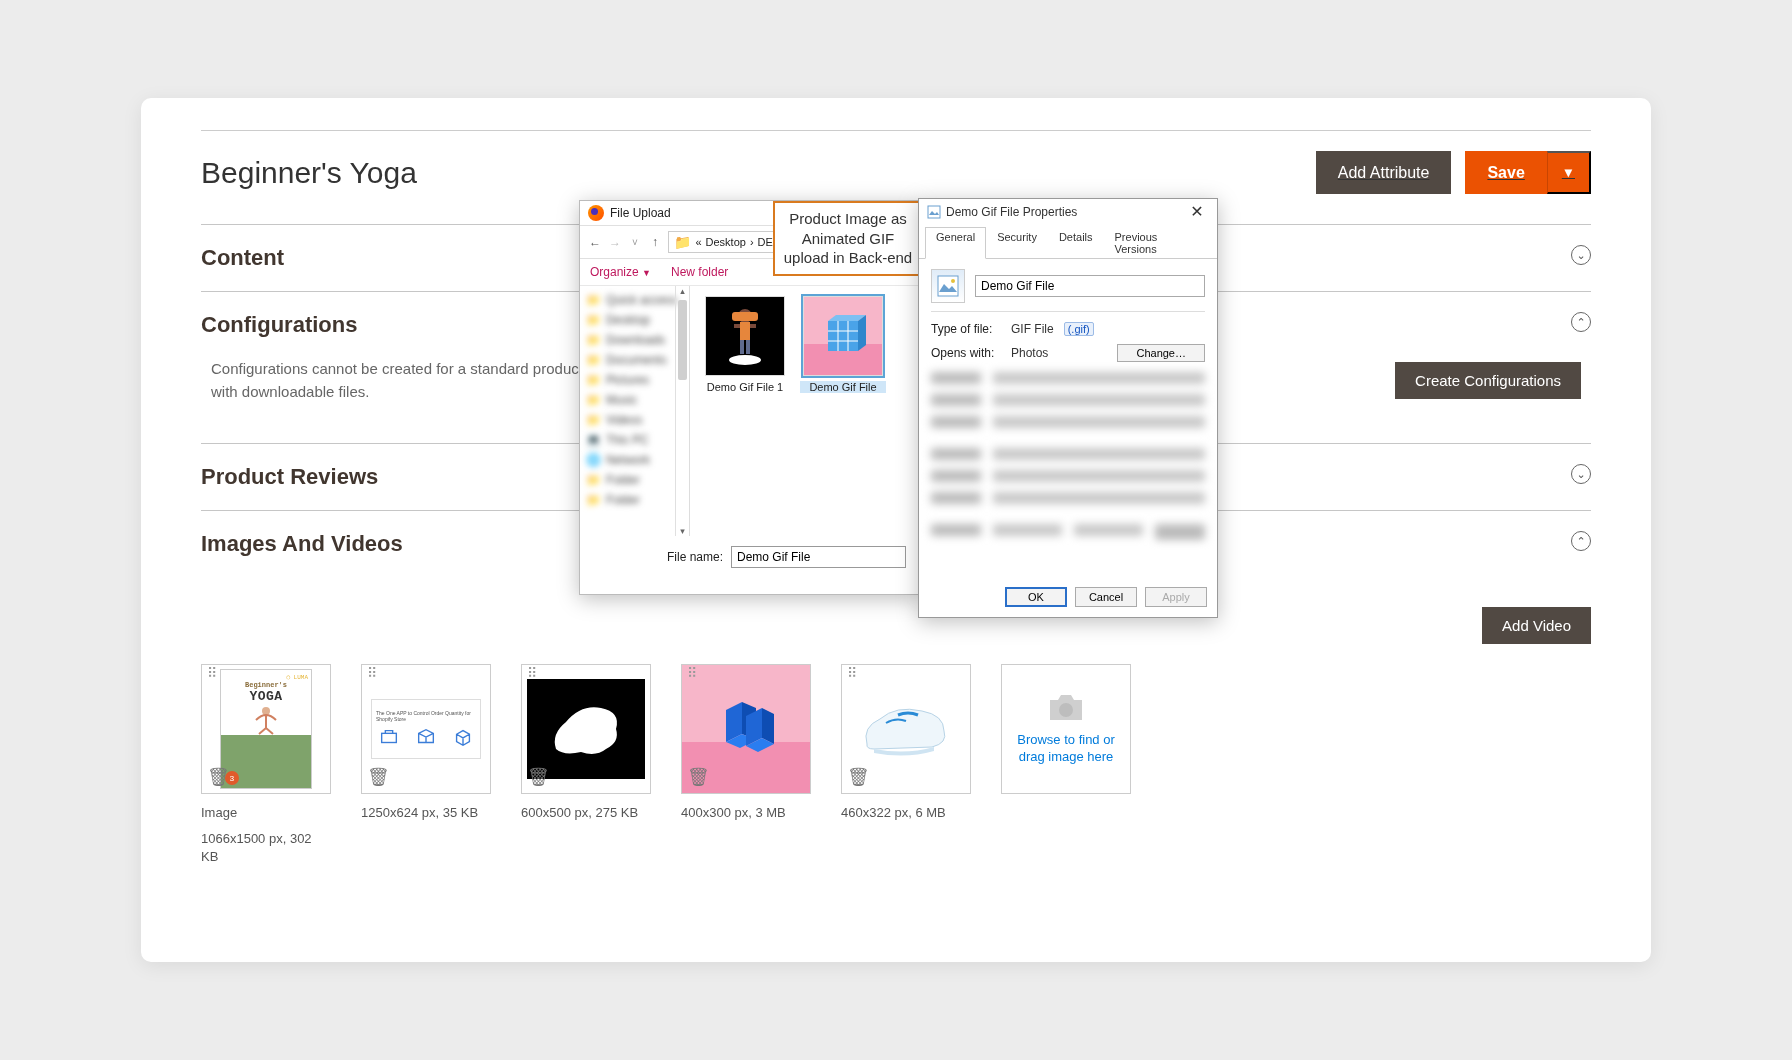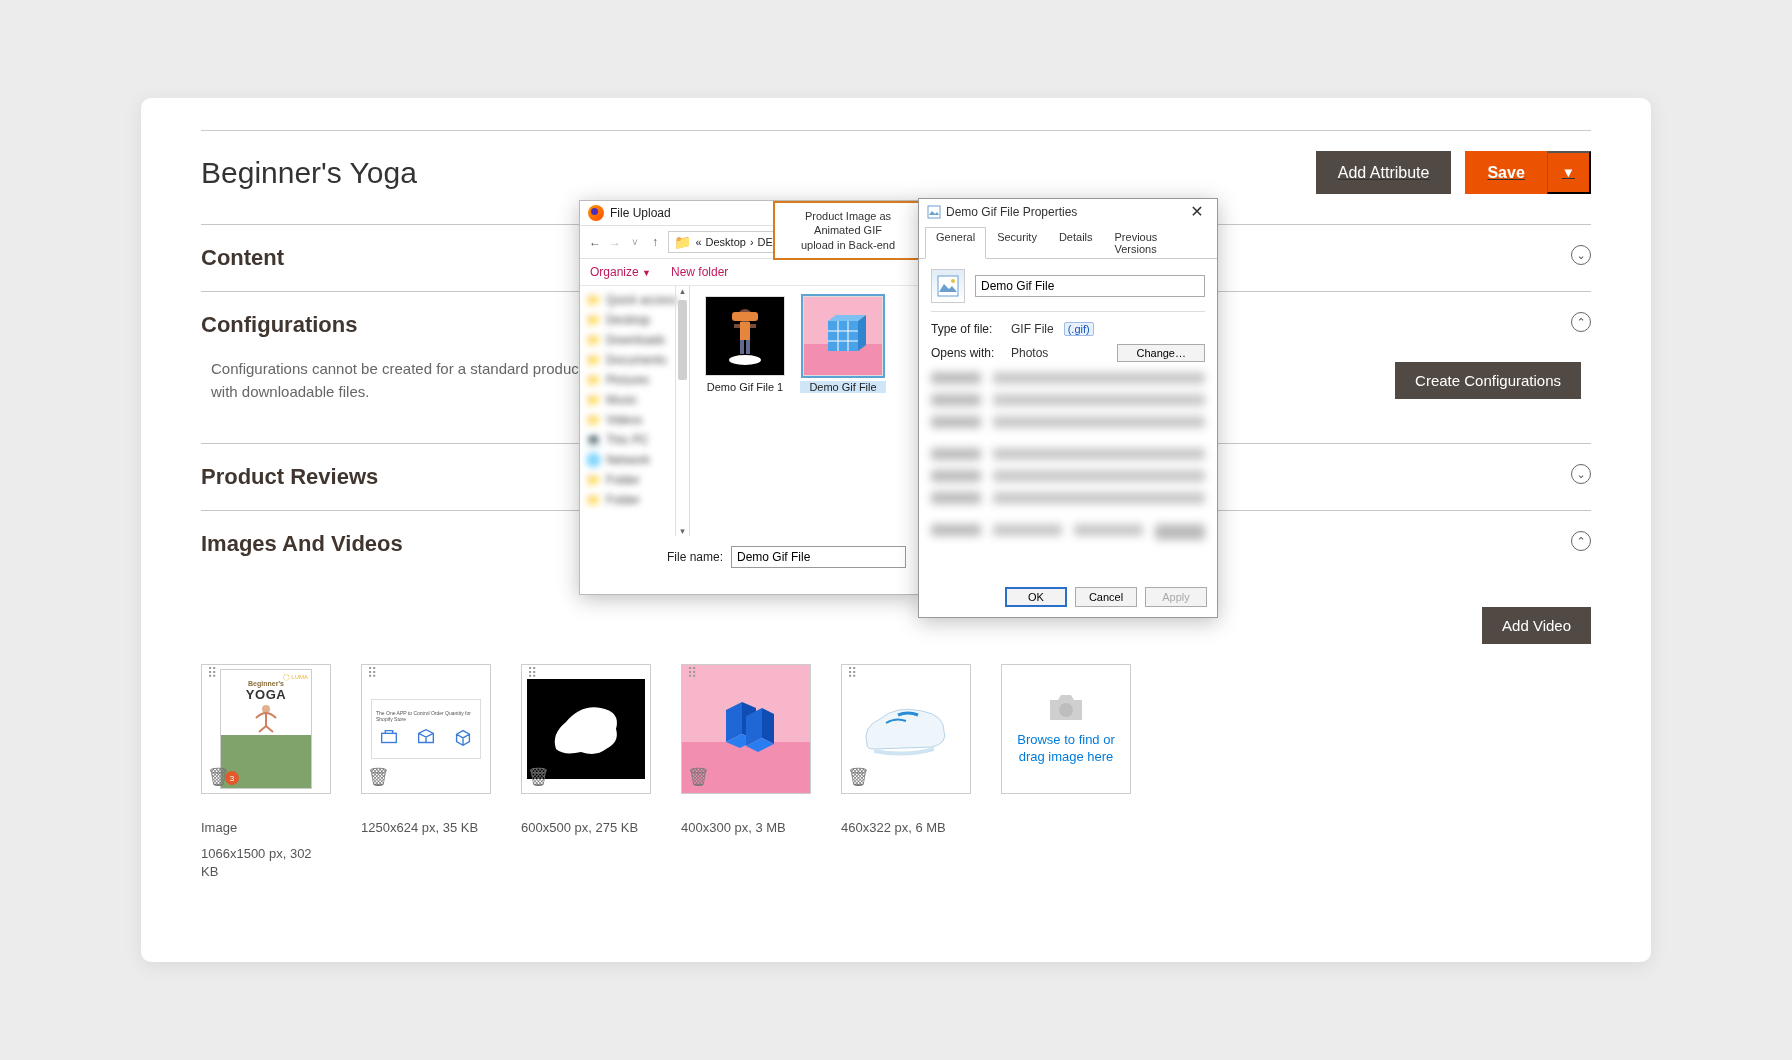--- a/index.html
+++ b/index.html
@@ -116,21 +116,21 @@
   .thumb .trash {
     position:absolute; bottom:5px; left:5px;
     color:#777; font-size:18px;
   }
   .thumb-upload {
     display:flex; flex-direction:column; align-items:center;
     justify-content:center; gap:8px;
   }
   .camera-icon { color:#ccc; }
   .upload-text { font-size:13px; color:#007bdb; text-align:center; padding:0 6px; line-height:1.3; }
-  .thumb-caption { font-size: 13px; color:#555; margin-top: 25px; line-height:1.4; }
+  .thumb-caption { font-size: 13px; color:#555; margin-top: 10px; line-height:1.4; }
 
   
   .file-dialog {
     position: absolute;
     top: 102px; left: 438px;
     width: 340px;
     height: 395px;
     background: #fff;
     border: 1px solid #bbb;
     box-shadow: 0 4px 20px rgba(0,0,0,0.25);
@@ -288,31 +288,32 @@
   }
   .pd-btn.ok { border:2px solid #2a6fc9; }
   .pd-btn.apply { color:#aaa; }
 
   
   .callout {
     position:absolute;
     top: 103px; left: 632px;
     width: 150px; padding: 6px 8px;
     background:#fff; border:2px solid #d97a1f;
-    text-align:center; font-size:11px; color:#333;
+    text-align:center; font-size:15px; color:#333;
     line-height:1.3;
   }
 
   
   .yoga-cover {
     width: 92px; height: 120px; border:1px solid #ccc;
     display:flex; flex-direction:column; align-items:center;
     font-size:8px; padding:3px;
     background: linear-gradient(#fff 55%, #7fa36b 55%);
     position:relative;
+    font-family:Liberation Mono, monospace;
   }
   .yoga-cover .t1{font-size:7px;color:#8a6d3b;font-weight:600;}
   .yoga-cover .t2{font-size:13px;font-weight:700;letter-spacing:0.5px;color:#333;}
   .pink-cube-bg {
     width:100%; height:100%;
     background: linear-gradient(#f7b6c9 60%, #f28fb1 60%);
     display:flex;align-items:center;justify-content:center;
   }
   .icons3 {
     width: 110px; display:flex; justify-content:space-around;

